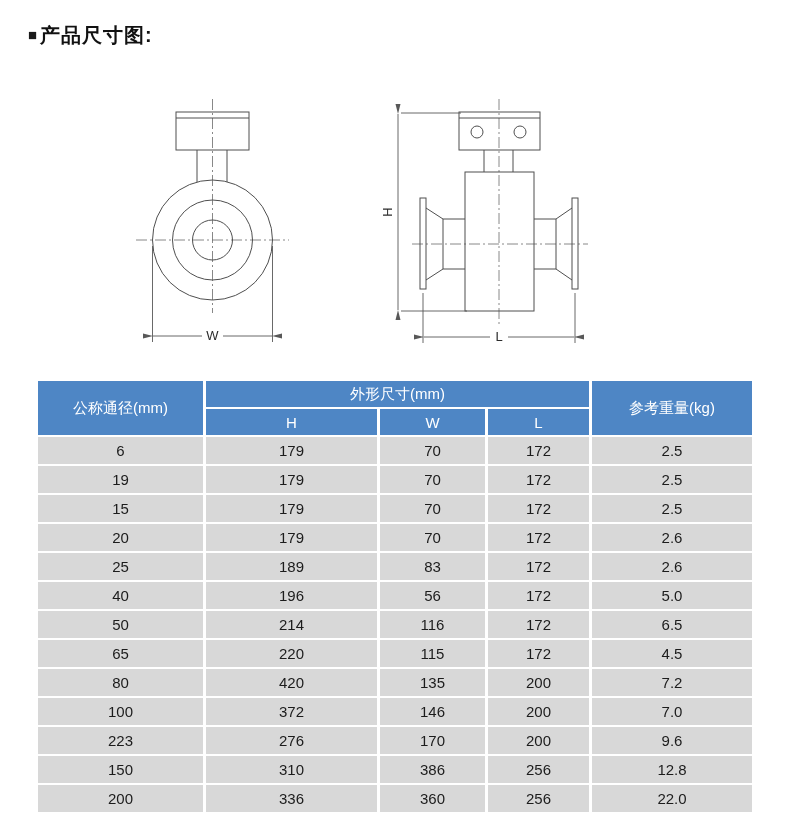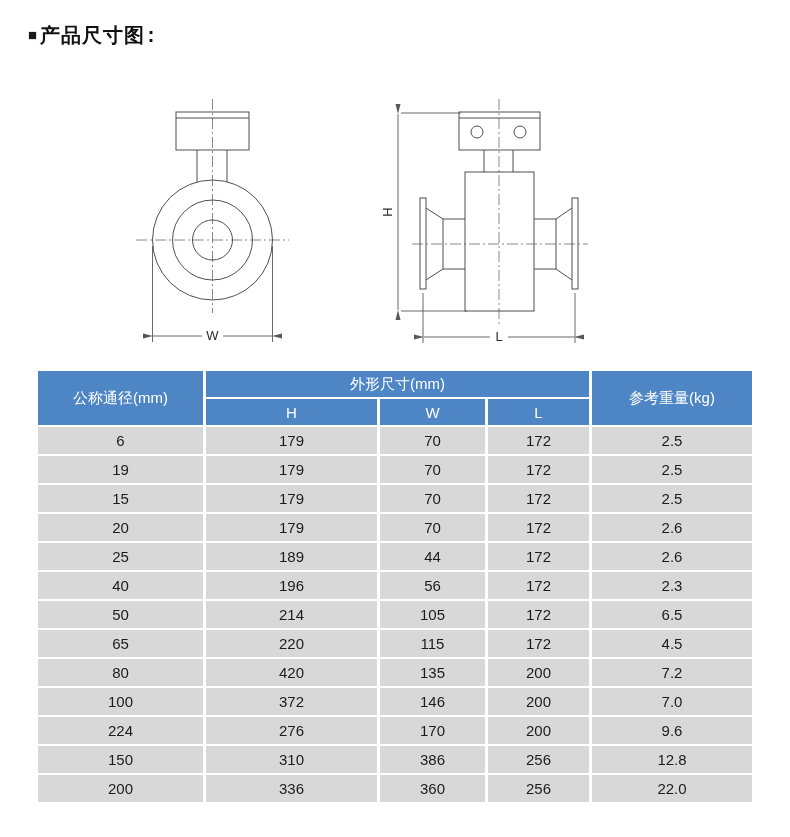--- a/index.html
+++ b/index.html
@@ -19,34 +19,33 @@
   }
   .title-bullet {
     font-size: 15px; line-height: 1;
     margin-right: 3px; margin-top: -3px;
     color: #1a1a1a;
   }
   .title-text {
     font-size: 20px; font-weight: bold;
     letter-spacing: 1px;
     color: #111111;
-    font-family: Liberation Mono, monospace;
   }
 
   
   .diagram-wrap { position: absolute; left: 0; top: 0; }
   .outline { stroke: #4f4f4f; stroke-width: 1; fill: none; }
   .centerline { stroke: #6a6a6a; stroke-width: 0.8; fill: none; stroke-dasharray: 11 3 2 3; }
   .dimline { stroke: #585858; stroke-width: 0.9; fill: none; }
   .dimtext { font-size: 13px; fill: #2b2b2b; font-family: "Liberation Sans", sans-serif; }
   .labelbg { fill: #ffffff; stroke: none; }
 
   
   .spec-table {
-    position: absolute; left: 35px; top: 369px;
+    position: absolute; left: 35px; top: 379px;
     border-collapse: separate;
     border-spacing: 3px 2px;
     table-layout: fixed;
   }
   .spec-table th {
     background: var(--header-bg, #4e86c5);
     color: var(--header-text, #ffffff);
     font-weight: normal;
     font-size: 15px;
     height: 26px;
@@ -190,35 +189,35 @@
       <tr>
         <td>20</td>
         <td>179</td>
         <td>70</td>
         <td>172</td>
         <td>2.6</td>
       </tr>
       <tr>
         <td>25</td>
         <td>189</td>
-        <td>44</td>
+        <td>83</td>
         <td>172</td>
         <td>2.6</td>
       </tr>
       <tr>
         <td>40</td>
         <td>196</td>
         <td>56</td>
         <td>172</td>
-        <td>2.3</td>
+        <td>5.0</td>
       </tr>
       <tr>
         <td>50</td>
         <td>214</td>
-        <td>105</td>
+        <td>116</td>
         <td>172</td>
         <td>6.5</td>
       </tr>
       <tr>
         <td>65</td>
         <td>220</td>
         <td>115</td>
         <td>172</td>
         <td>4.5</td>
       </tr>
@@ -230,21 +229,21 @@
         <td>7.2</td>
       </tr>
       <tr>
         <td>100</td>
         <td>372</td>
         <td>146</td>
         <td>200</td>
         <td>7.0</td>
       </tr>
       <tr>
-        <td>224</td>
+        <td>223</td>
         <td>276</td>
         <td>170</td>
         <td>200</td>
         <td>9.6</td>
       </tr>
       <tr>
         <td>150</td>
         <td>310</td>
         <td>386</td>
         <td>256</td>

